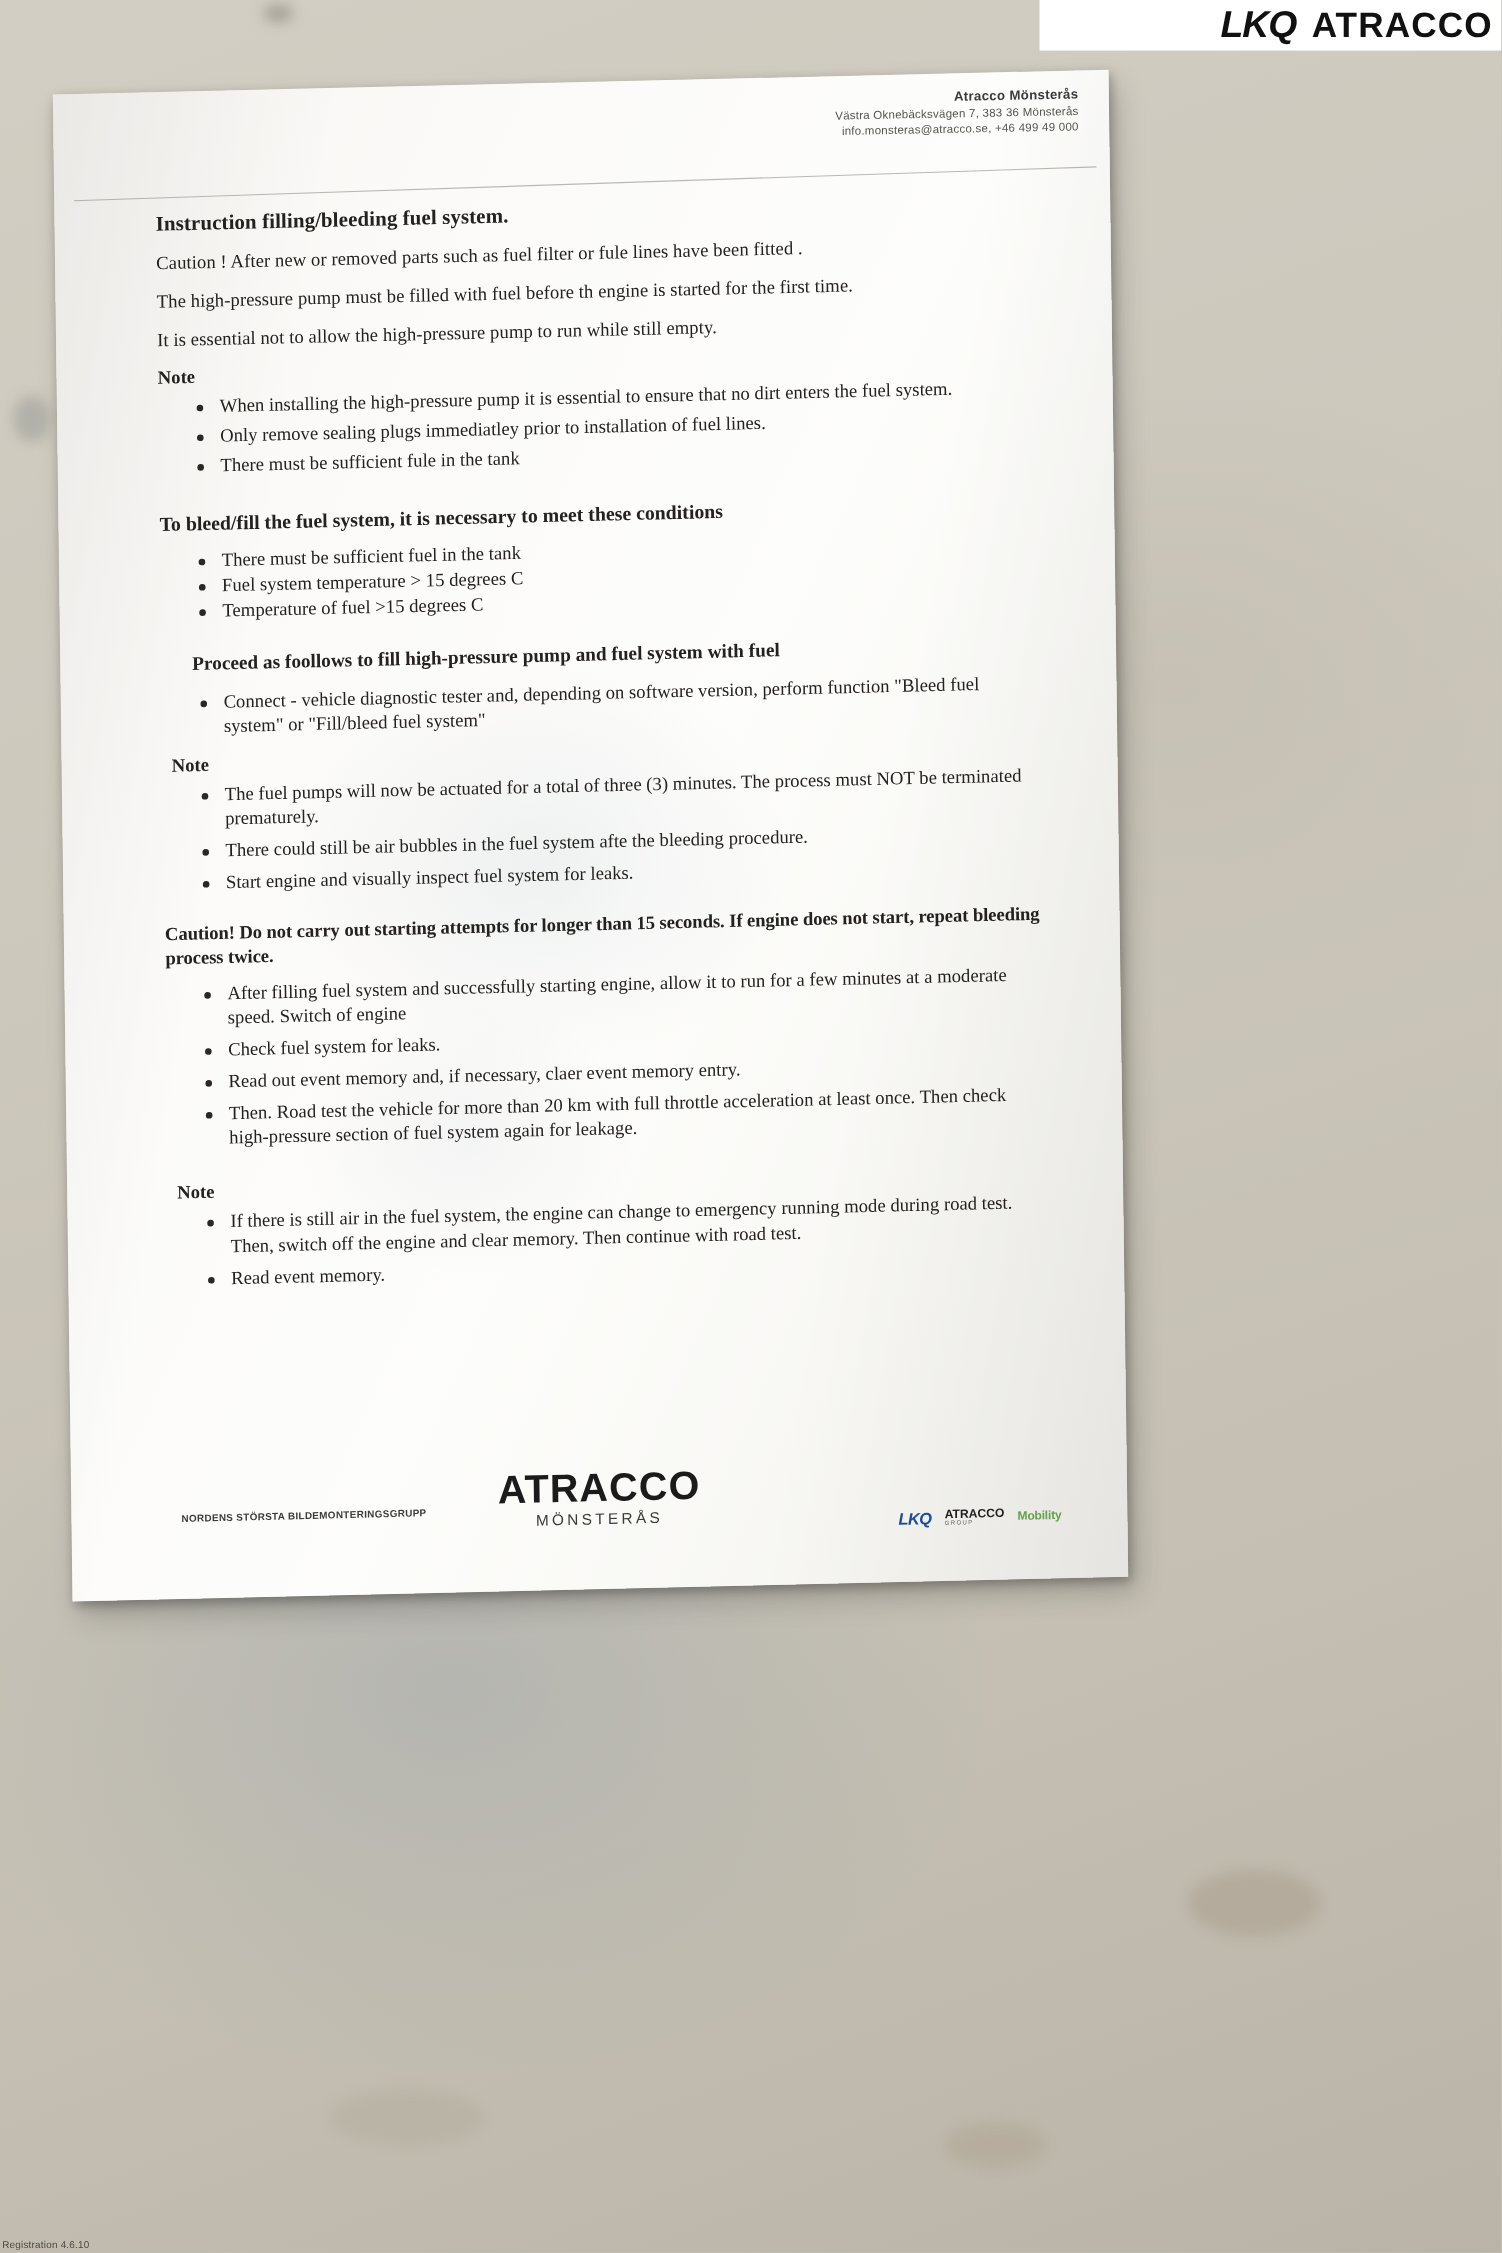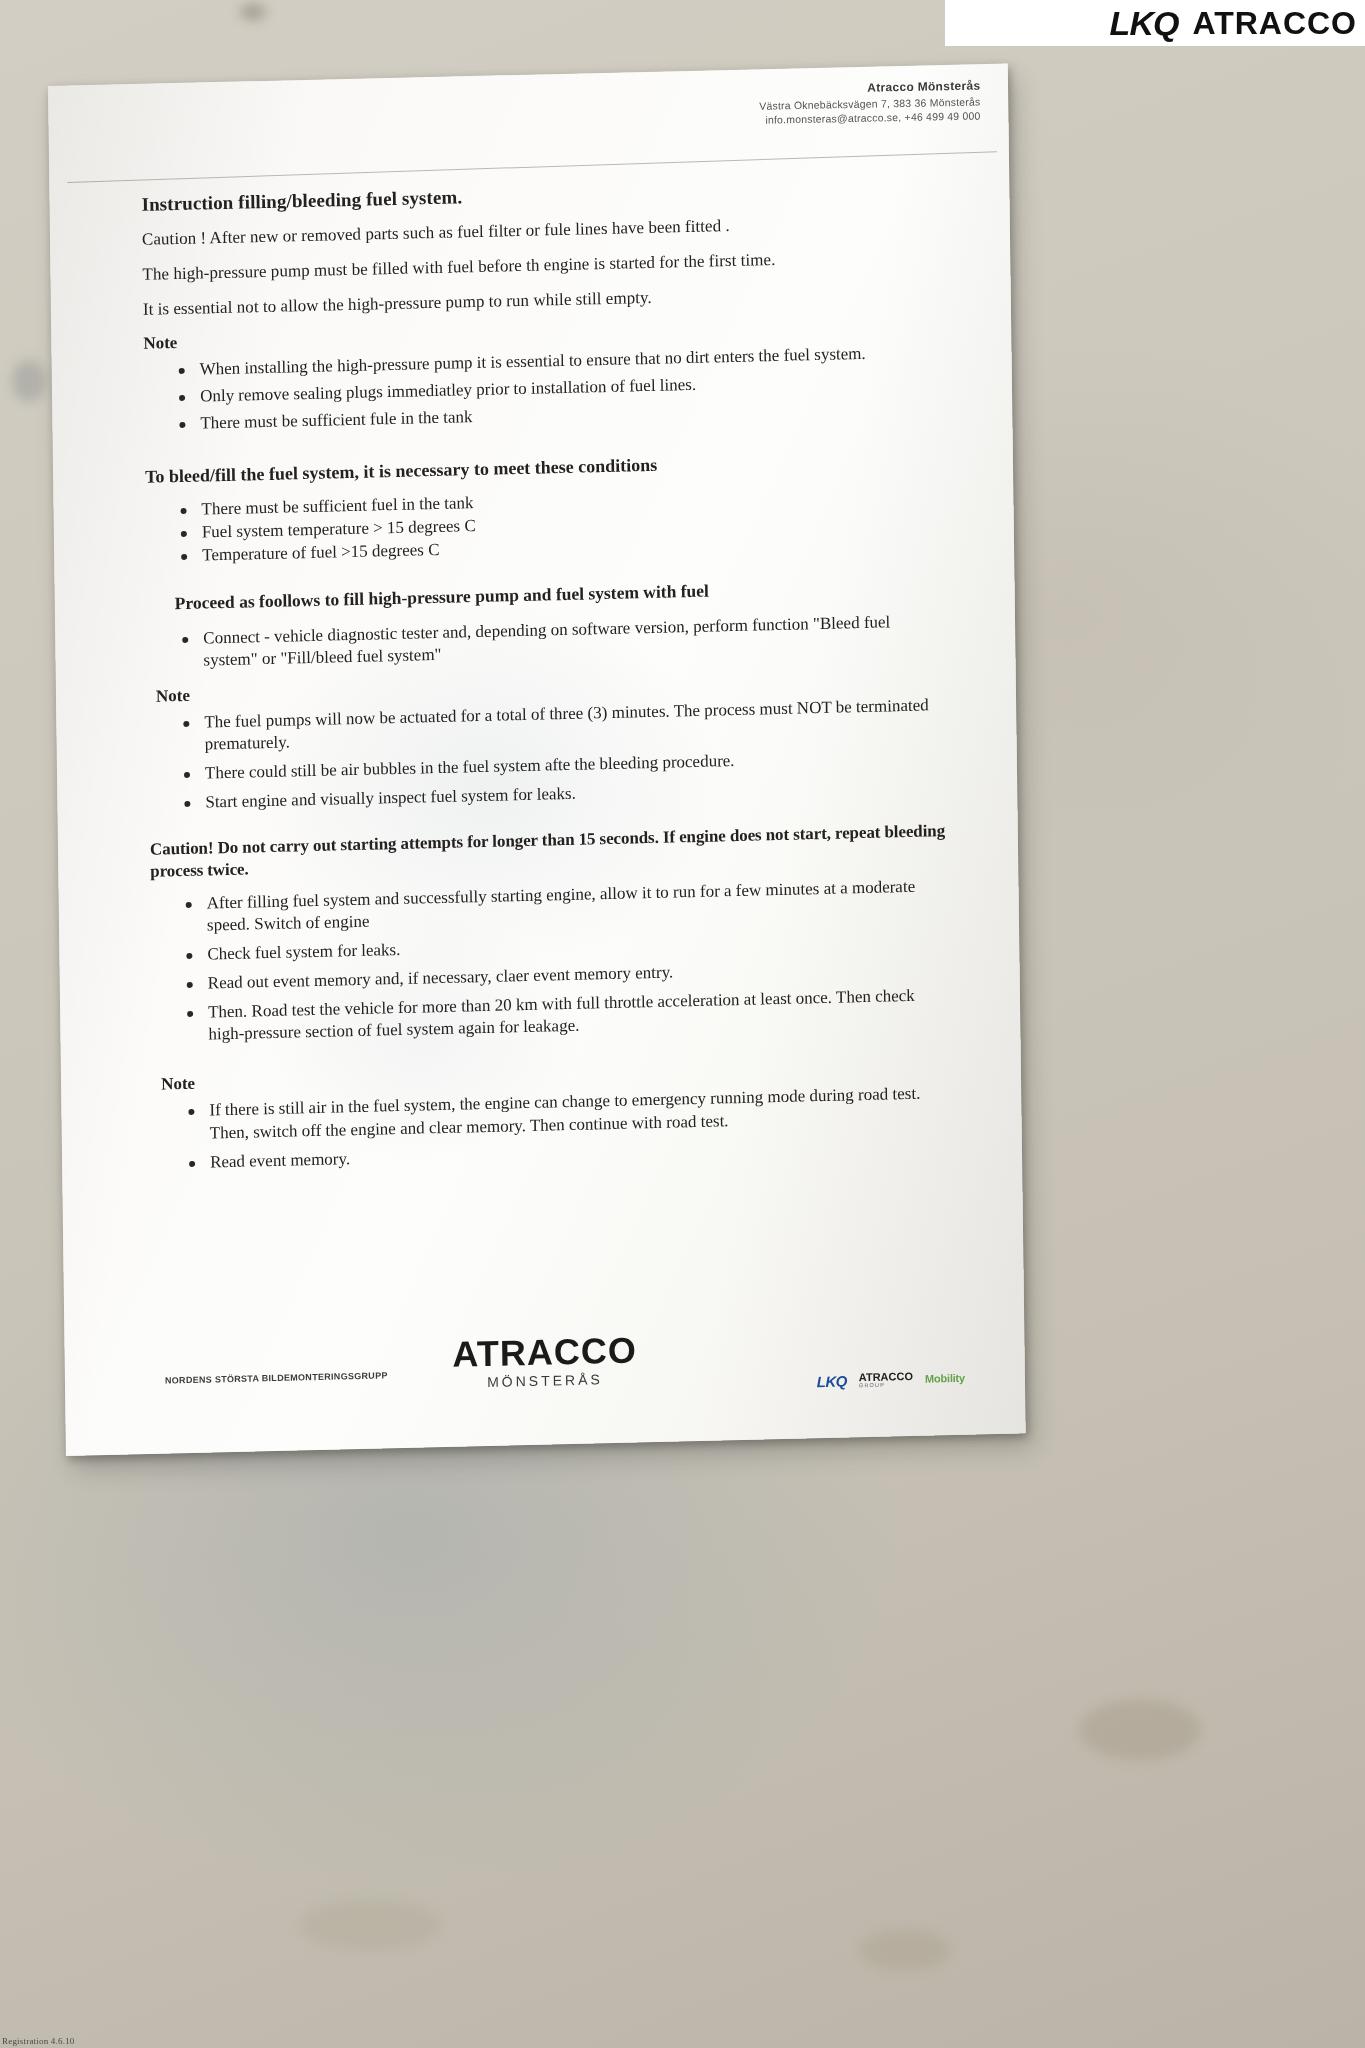--- a/index.html
+++ b/index.html
@@ -60,21 +60,21 @@
     font-size: 32px;
     letter-spacing: 1px;
     color: #111;
   }
 
   
   #reg-stamp {
     position: absolute;
     left: 2px;
     bottom: 2px;
-    font-family: Liberation Serif, serif;
+    font-family: Liberation Sans, sans-serif;
     font-size: 9px;
     color: #4a4a46;
     letter-spacing: 0.2px;
   }
 
   
   #paper-wrap {
     position: absolute;
     left: 48px;
     top: 86px;

